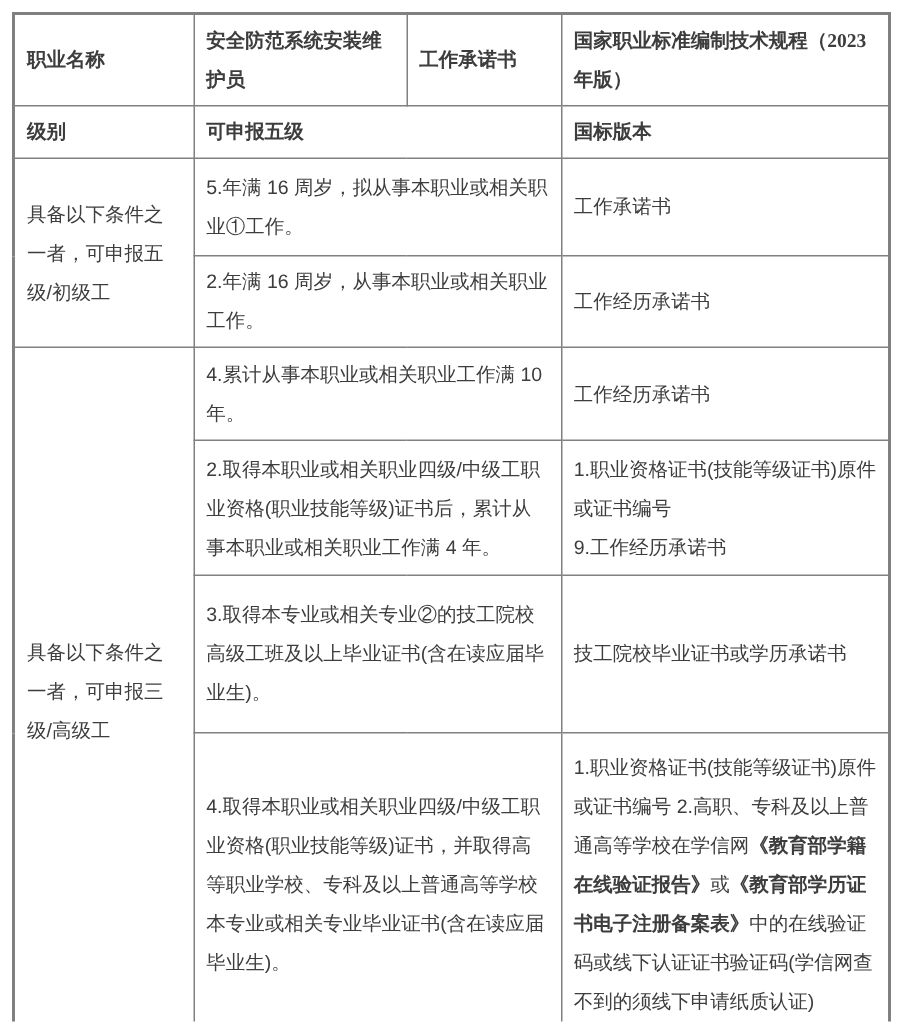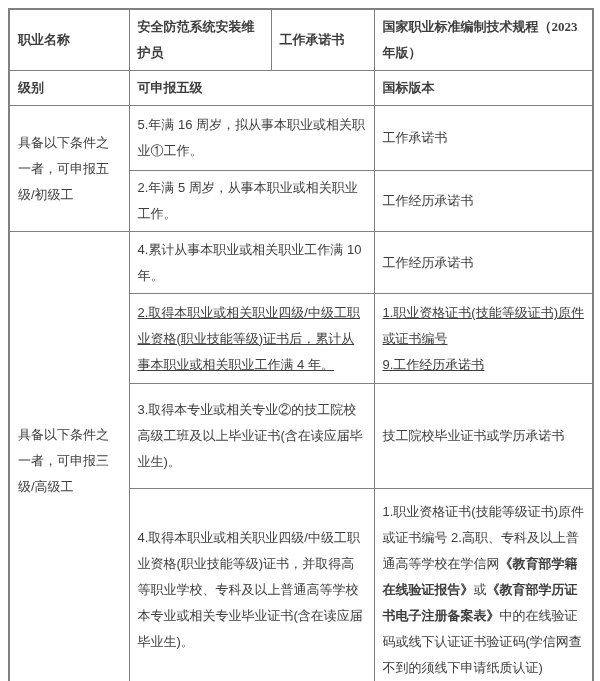--- a/index.html
+++ b/index.html
@@ -39,21 +39,21 @@
   }
   td.level-cell {
     padding: 4px 5px;
     text-align: left;
   }
   tr.h1  { height: 49px; }
   tr.h2  { height: 31px; }
   tr.s1a { height: 65px; }
   tr.s1b { height: 60px; }
   tr.s2a { height: 62px; }
-  tr.s2b { height: 90px; text-decoration: underline; }
+  tr.s2b { height: 90px; }
   tr.s2c { height: 105px; }
   tr.s2d { height: 203px; }
   .b { font-weight: bold; }
 </style>
 </head>
 <body>
 
 <div class="page">
   <table class="req-table">
     <colgroup>
@@ -76,21 +76,21 @@
       <td class="hdr" colspan="2">可申报五级</td>
       <td class="hdr">国标版本</td>
     </tr>
 
     <tr class="s1a">
       <td class="level-cell" rowspan="2">具备以下条件之一者，可申报五级/初级工</td>
       <td colspan="2">5.年满 16 周岁，拟从事本职业或相关职业①工作。</td>
       <td>工作承诺书</td>
     </tr>
     <tr class="s1b">
-      <td colspan="2">2.年满 5 周岁，从事本职业或相关职业工作。</td>
+      <td colspan="2">2.年满 16 周岁，从事本职业或相关职业工作。</td>
       <td>工作经历承诺书</td>
     </tr>
 
     <tr class="s2a">
       <td class="level-cell" rowspan="4">具备以下条件之一者，可申报三级/高级工</td>
       <td colspan="2">4.累计从事本职业或相关职业工作满 10 年。</td>
       <td>工作经历承诺书</td>
     </tr>
     <tr class="s2b">
       <td colspan="2">2.取得本职业或相关职业四级/中级工职业资格(职业技能等级)证书后，累计从事本职业或相关职业工作满 4 年。</td>

